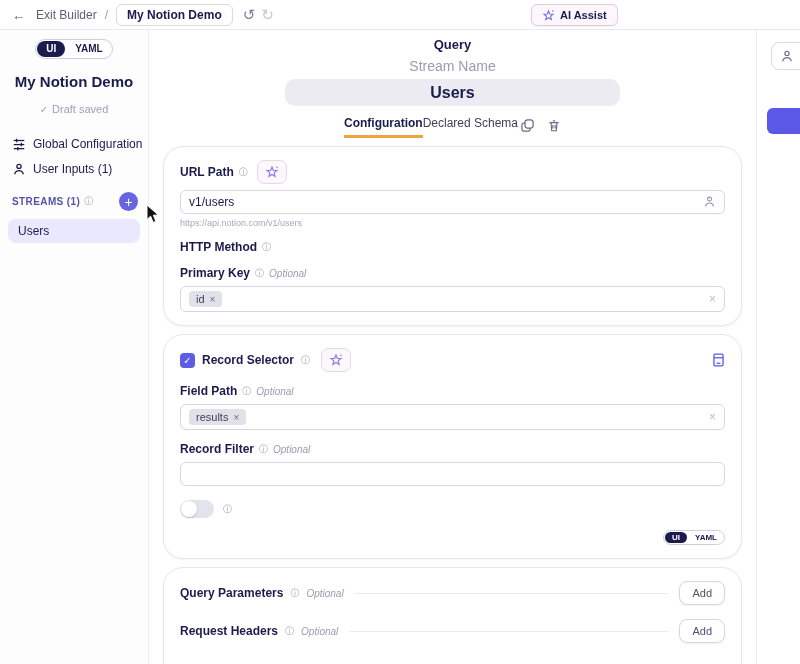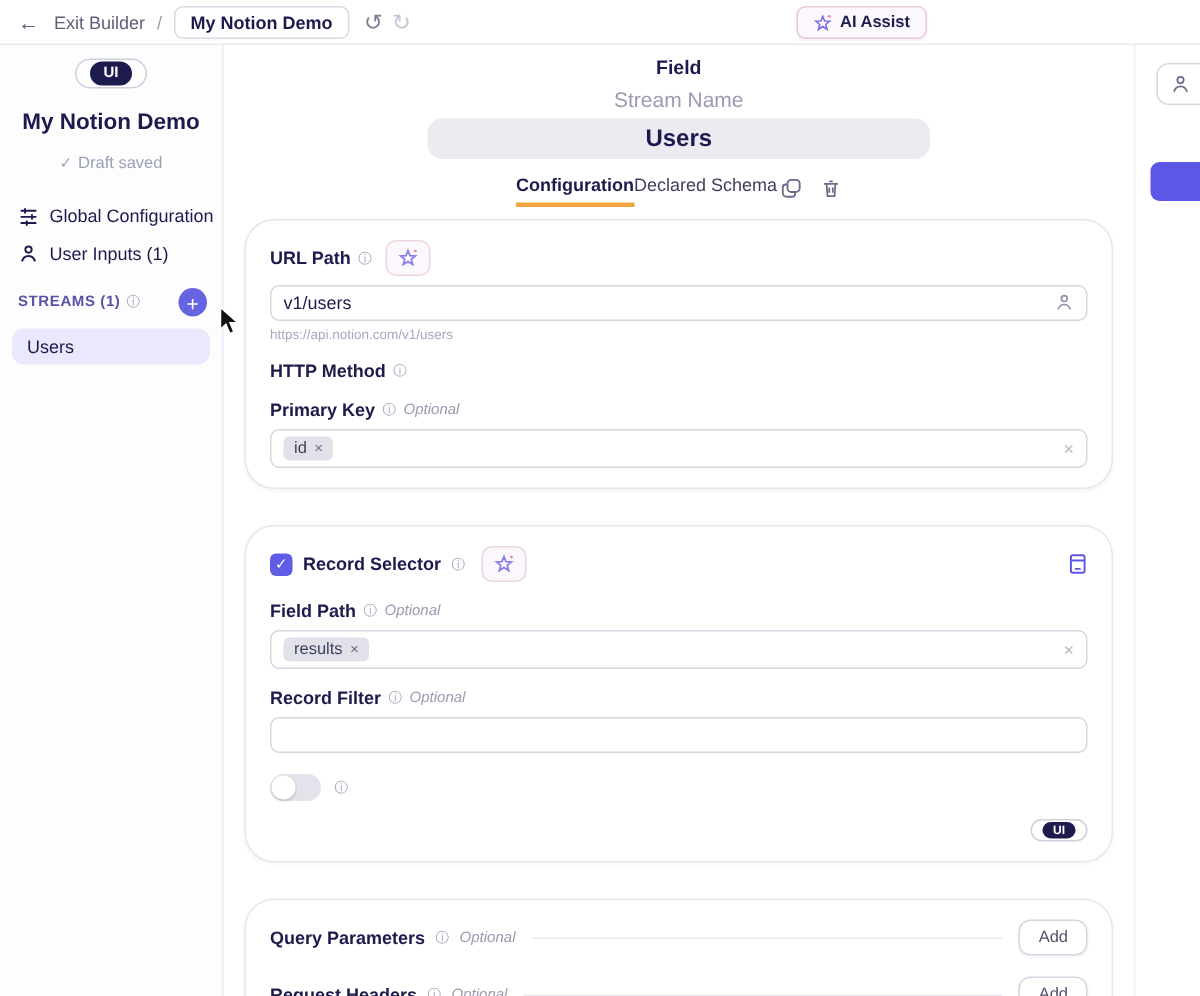--- a/index.html
+++ b/index.html
@@ -15,21 +15,21 @@
   .project-pill { font-size:12px; font-weight:bold; color:#1b1b4e; border:1px solid #d9d9e5; border-radius:6px; padding:3px 10px; background:#fff; margin-right:10px; }
   .undo { font-size:15px; color:#7e7e98; margin-right:6px; }
   .redo { font-size:15px; color:#c6c6d6; }
   .ai-assist { position:absolute; left:531px; top:4px; height:22px; display:flex; align-items:center; gap:5px; padding:0 10px; border:1px solid #e9c9d9; border-radius:6px; background:#fbf7fc; box-shadow:0 1px 2px rgba(120,80,160,.08); }
   .ai-assist .label { font-size:11px; font-weight:bold; color:#1b1b4e; }
 
   .body { display:flex; height:634px; }
 
   
   .sidebar { width:148px; background:#fdfdfe; padding-top:8px; flex:none; }
-  .mode-toggle { display:inline-flex; align-items:center; border:1px solid #cfcfdd; border-radius:10px; background:#fff; height:20px; overflow:hidden;flex-direction:column; }
+  .mode-toggle { display:inline-flex; align-items:center; border:1px solid #cfcfdd; border-radius:10px; background:#fff; height:20px; overflow:hidden; }
   .mode-toggle .seg { font-size:10px; font-weight:bold; padding:0 9px; line-height:18px; color:#1b1b4e; }
   .mode-toggle .seg.on { background:#1b1b4e; color:#fff; border-radius:9px; margin:1px; line-height:16px; }
   .sb-toggle-wrap { text-align:center; }
   .sb-title { text-align:center; font-size:15px; font-weight:bold; margin-top:14px; }
   .sb-draft { text-align:center; font-size:11px; color:#9ba0b5; margin-top:13px; }
   .sb-draft .chk { font-size:10px; margin-right:4px; }
   .sb-nav { margin:22px 0 0 12px; }
   .sb-nav-item { display:flex; align-items:center; gap:7px; font-size:12px; color:#1b1b4e; margin-bottom:11px; cursor:pointer; }
   .sb-streams-hdr { display:flex; align-items:center; margin:16px 10px 0 12px; }
   .sb-streams-label { font-size:10px; font-weight:bold; color:#5553a6; letter-spacing:.4px; }
@@ -41,21 +41,21 @@
   .main { width:609px; flex:none; background:#fff; border-left:1px solid #ececf4; border-right:1px solid #ececf4; overflow:hidden; position:relative; }
   .stream-title { text-align:center; font-size:13px; font-weight:bold; margin-top:7px; }
   .stream-name-label { text-align:center; font-size:14px; color:#9b9bb0; margin-top:6px; }
   .stream-name-input { display:block; width:335px; height:27px; margin:5px auto 0; background:#ebebf1; border:none; border-radius:10px; text-align:center; font-size:16px; font-weight:bold; color:#1b1b4e; font-family:"Liberation Sans",sans-serif; }
   .tabs { display:flex; align-items:center; justify-content:center; margin-top:10px; }
   .tab { font-size:12px; color:#3f3f5c; padding-bottom:5px; border-bottom:3px solid transparent; cursor:pointer; }
   .tab.active { color:#1b1b4e; font-weight:bold; border-bottom-color:#f0a33f; }
   .tab-icons { display:flex; align-items:center; gap:12px; margin-left:2px; padding-bottom:4px; }
 
   .cards { padding:8px 14px 0; }
-  .card { border:1px solid #e6e6ef; border-radius:20px; box-shadow:0 1px 3px rgba(27,27,78,.05); padding:13px 16px; margin-bottom:24px; background:#fff; }
+  .card { border:1px solid #e6e6ef; border-radius:20px; box-shadow:0 1px 3px rgba(27,27,78,.05); padding:13px 16px; margin-bottom:8px; background:#fff; }
 
   .field { margin-bottom:12px; }
   .label-row { display:flex; align-items:center; gap:5px; margin-bottom:6px; }
   .flabel { font-size:12px; font-weight:bold; color:#1b1b4e; }
   .info { font-size:9px; color:#a0a0b8; line-height:1; cursor:default; }
   .optional { font-size:10px; font-style:italic; color:#9b9bb0; }
   .sparkle-btn { width:30px; height:24px; border:1px solid #eed6de; border-radius:7px; background:#fbf8fd; display:flex; align-items:center; justify-content:center; margin-left:4px; cursor:pointer; }
 
   .input-shell { display:flex; align-items:flex-start; height:24px; border:1px solid #d6d6e2; border-radius:6px; padding:4px 8px; background:#fff; }
   .input-shell input { flex:1; border:none; outline:none; font-size:12px; color:#1b1b4e; background:transparent; font-family:"Liberation Sans",sans-serif; }
@@ -156,21 +156,21 @@
       </div>
       <div class="sb-streams-hdr">
         <span class="sb-streams-label">STREAMS (1)</span>
         <span class="info">ⓘ</span>
         <button class="plus-btn">+</button>
       </div>
       <div class="sb-stream-item">Users</div>
     </div>
 
     <div class="main">
-      <div class="stream-title">Field</div>
+      <div class="stream-title">Query</div>
       <div class="stream-name-label">Stream Name</div>
       <input class="stream-name-input" value="Users" style="">
 
       <div class="tabs">
         <span class="tab active">Configuration</span>
         <span class="tab">Declared Schema</span>
         <span class="tab-icons">
           <span>
             <svg class="ic" width="15" height="15" viewBox="0 0 24 24" stroke="#6b6b8a" stroke-width="2" fill="none">
                 <rect x="8" y="3" width="13" height="13" rx="4"></rect>

